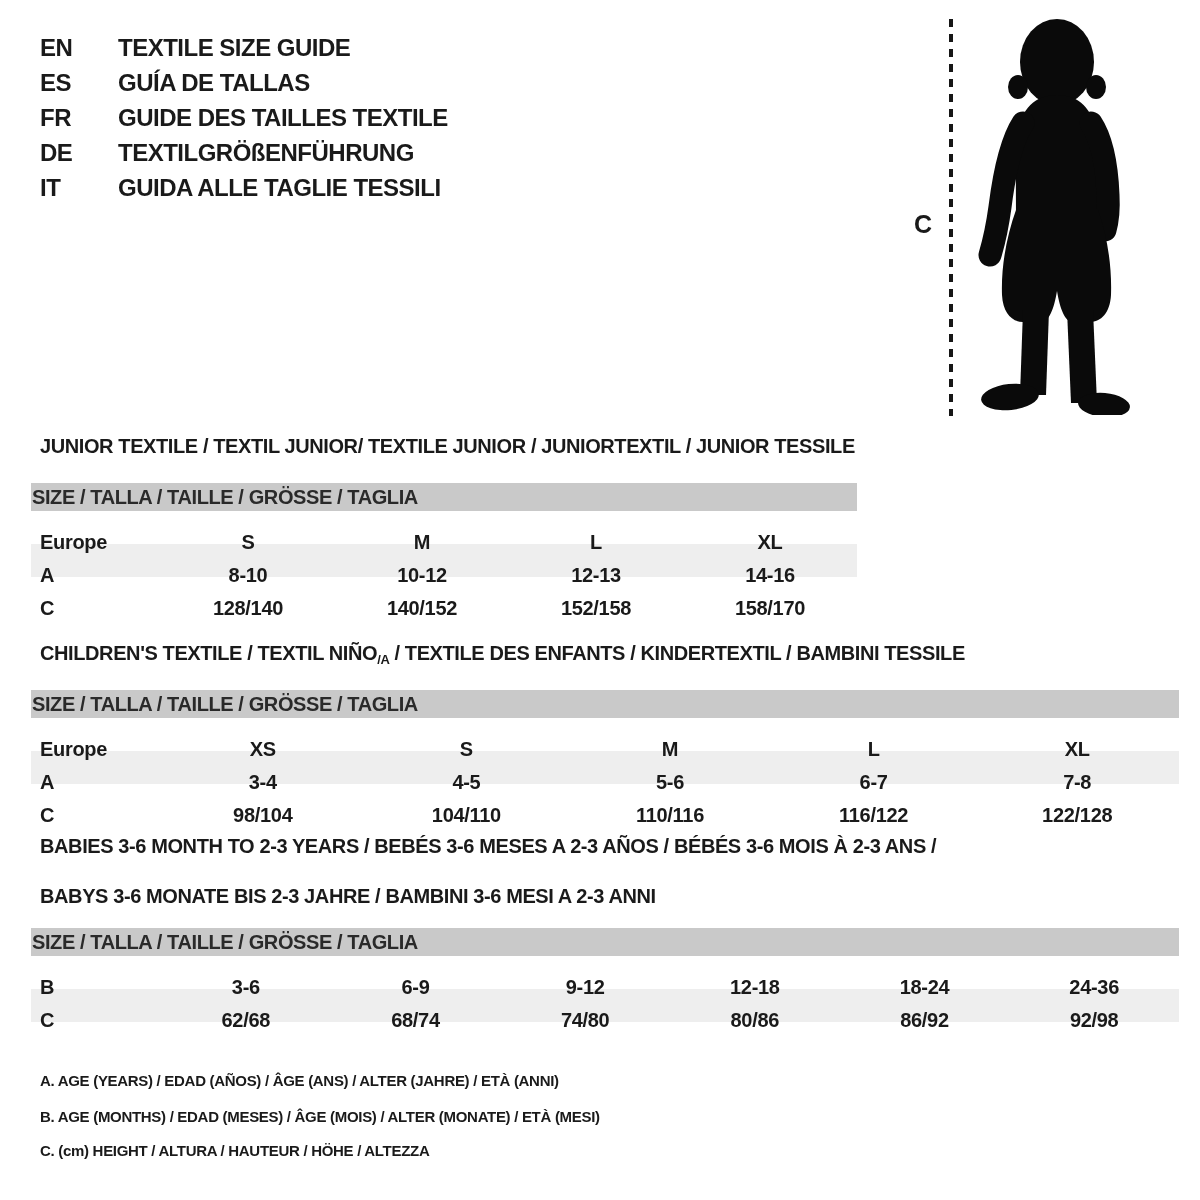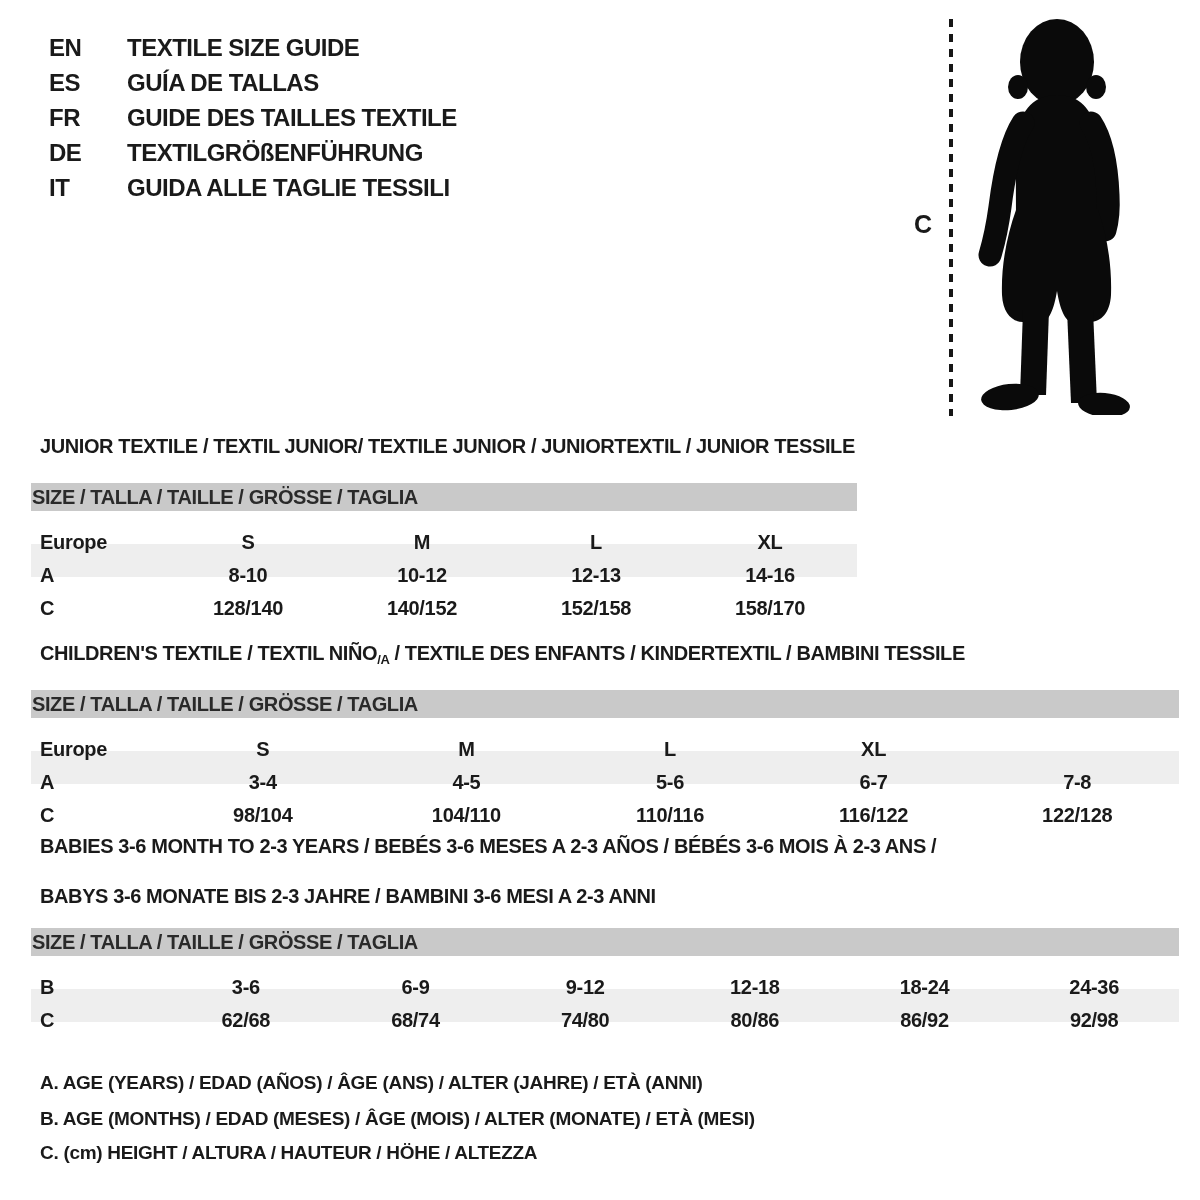--- a/index.html
+++ b/index.html
@@ -3,21 +3,21 @@
 <meta charset="utf-8">
 <style>
   html,body{margin:0;padding:0;background:#ffffff;}
   .page{
     position:relative;width:1200px;height:1200px;background:#ffffff;overflow:hidden;
     font-family:"Liberation Sans",sans-serif;color:#1a1a1a;
   }
   
   .lang{position:absolute;left:40px;top:30px;}
   .lang-row{display:flex;height:35px;line-height:35px;font-size:24px;font-weight:bold;letter-spacing:-0.5px;}
-  .lang-code{width:78px;flex:0 0 78px;margin-left:9px;}
+  .lang-code{width:78px;flex:0 0 78px;}
   
   .height-line{
     position:absolute;left:949px;top:19px;width:4px;height:397px;
     background:repeating-linear-gradient(to bottom,#161616 0 8px,transparent 8px 15px);
   }
   .height-c{position:absolute;left:914px;top:210px;font-size:25px;font-weight:bold;}
   .baby{position:absolute;left:960px;top:15px;}
   
   .section-title{position:absolute;left:40px;font-size:20px;font-weight:bold;letter-spacing:-0.4px;white-space:nowrap;}
   .sub-a{font-size:13px;vertical-align:-4px;font-weight:bold;}
@@ -28,21 +28,21 @@
   .size-bar{height:28px;line-height:29px;background:#c9c9c9;padding-left:1px;
     font-size:20px;font-weight:bold;color:#2a2a2a;letter-spacing:-0.4px;}
   .trow{display:grid;height:33px;line-height:33px;font-size:20px;font-weight:bold;letter-spacing:-0.3px;}
   .trow>div{text-align:center;margin-top:15px;}
   .trow>div:first-child{text-align:left;padding-left:9px;}
   .alt{background:#eeeeee;}
   .cols4{grid-template-columns:130px repeat(4,1fr);}
   .cols5{grid-template-columns:130px repeat(5,1fr);}
   .cols6{grid-template-columns:130px repeat(6,1fr);}
   
-  .legend-line{position:absolute;left:40px;font-size:19px;font-weight:bold;letter-spacing:-0.3px;white-space:nowrap;text-align:center;}
+  .legend-line{position:absolute;left:40px;font-size:15px;font-weight:bold;letter-spacing:-0.3px;white-space:nowrap;text-align:center;}
 </style>
 </head>
 <body>
 
 <div class="page">
 
   <div class="lang">
     <div class="lang-row">
       <div class="lang-code">EN</div>
       <div>TEXTILE SIZE GUIDE</div>
@@ -107,20 +107,21 @@
       <div>152/158</div>
       <div>158/170</div>
     </div>
   </div>
 
   <div class="section-title" style="top:642px;"><span>CHILDREN'S TEXTILE / TEXTIL NIÑO</span><span class="sub-a">/A</span><span> / TEXTILE DES ENFANTS / KINDERTEXTIL / BAMBINI TESSILE</span></div>
   <div class="size-table w-full" style="top:690px;">
     <div class="size-bar">SIZE / TALLA / TAILLE / GRÖSSE / TAGLIA</div>
     <div class="trow cols5">
       <div>Europe</div>
+      <div>XS</div>
       <div>S</div>
       <div>M</div>
       <div>L</div>
       <div>XL</div>
     </div>
     <div class="trow cols5 alt">
       <div>A</div>
       <div>3-4</div>
       <div>4-5</div>
       <div>5-6</div>

